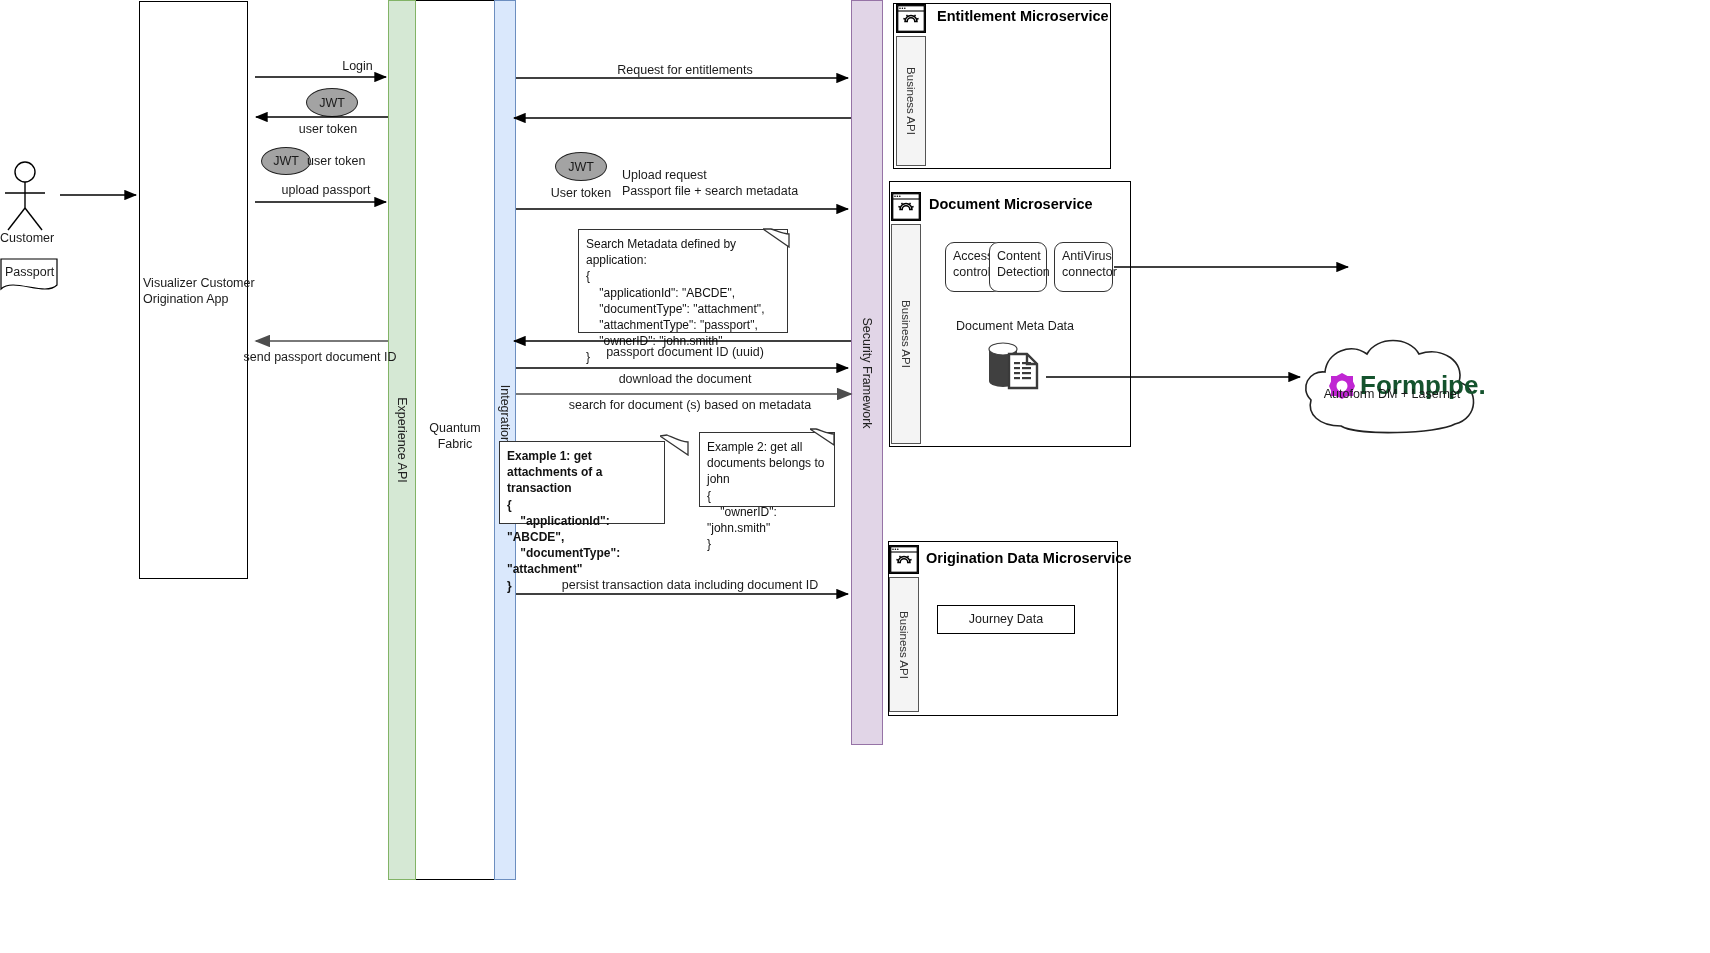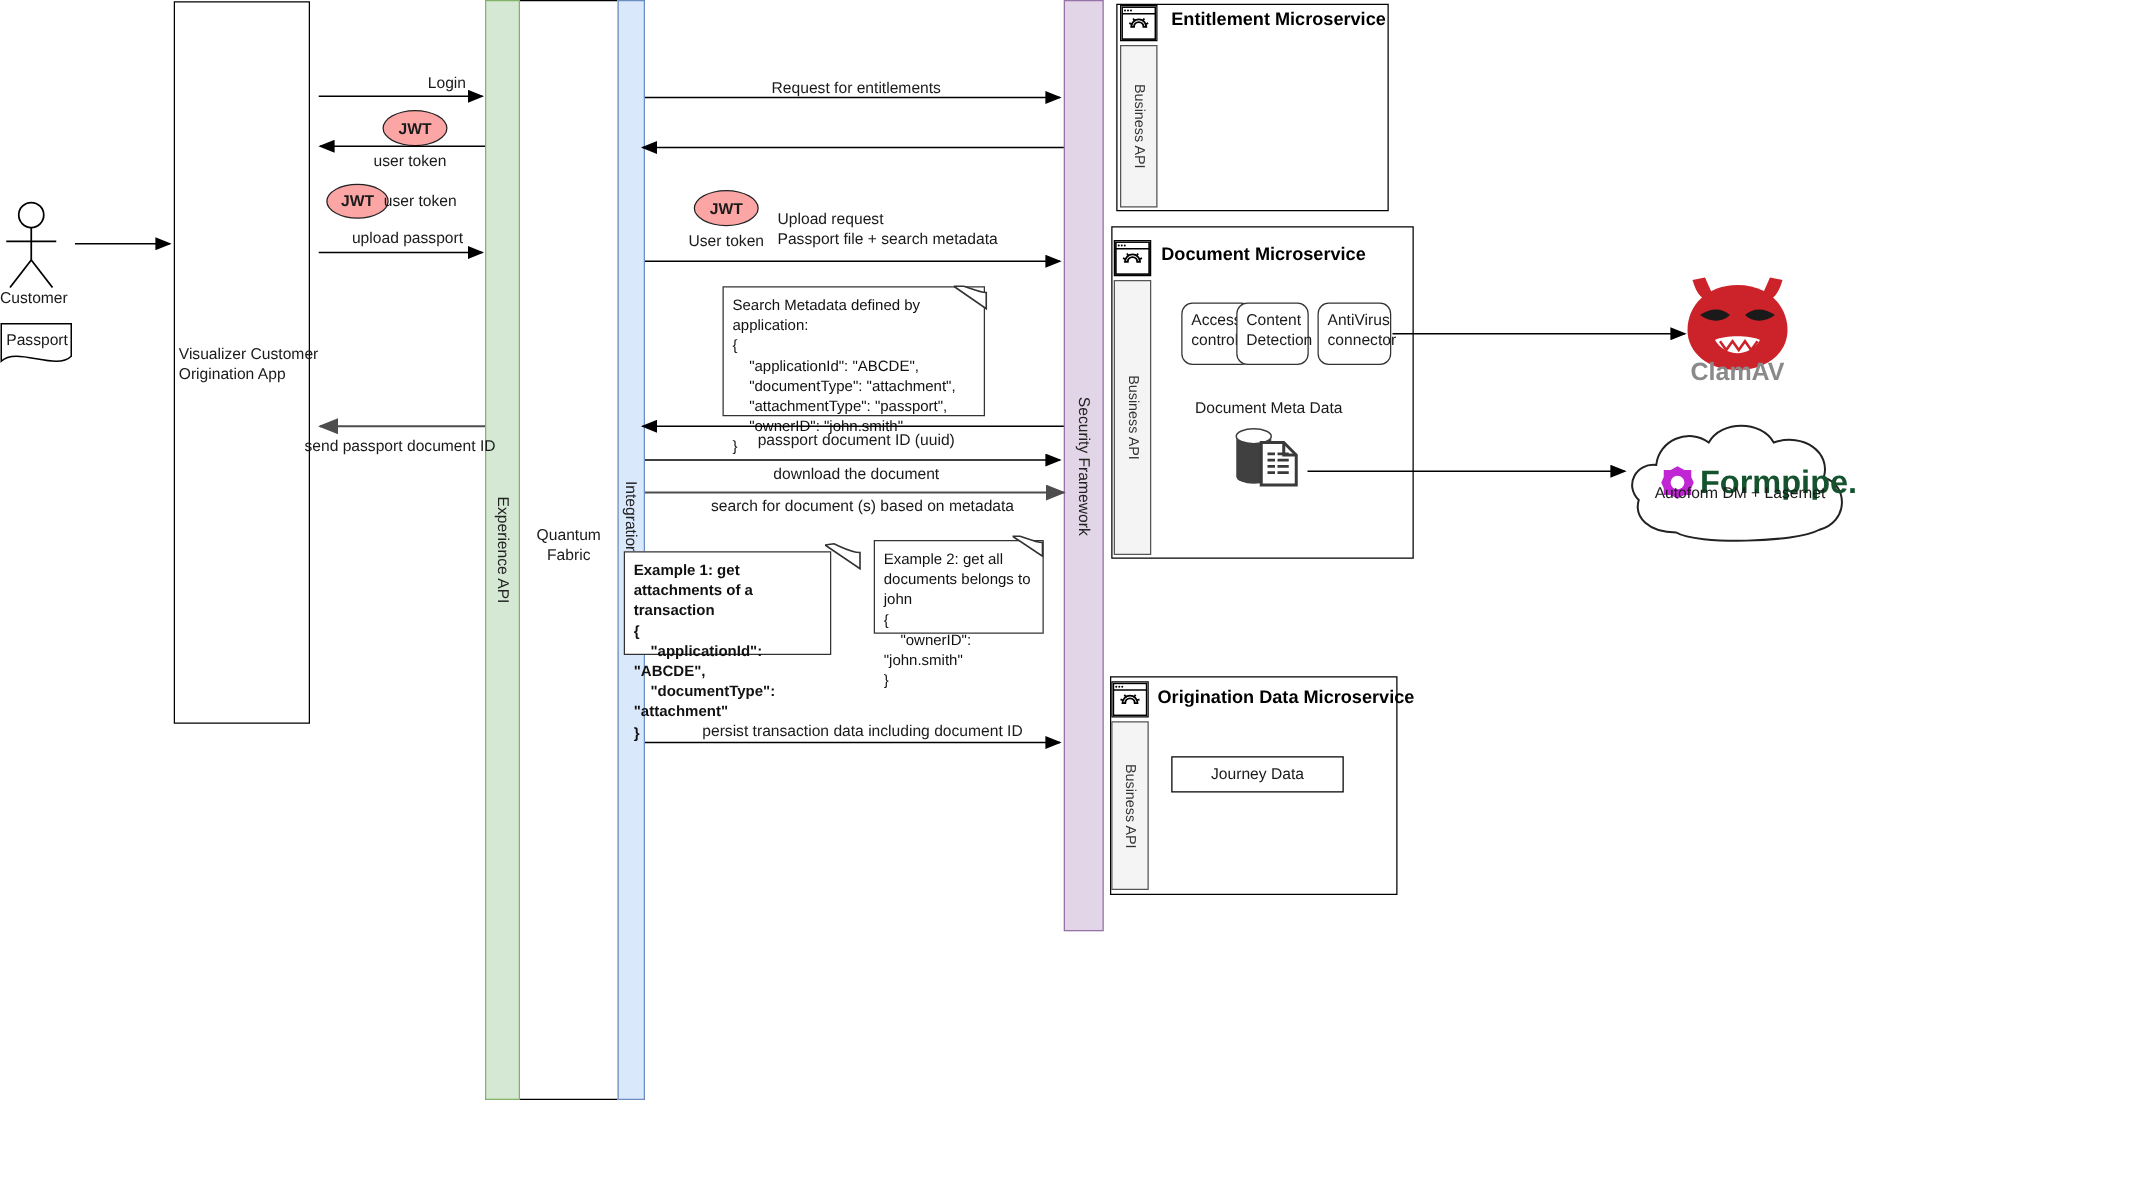--- a/index.html
+++ b/index.html
@@ -16,22 +16,22 @@
   .ms-title{position:absolute;font-weight:bold;font-size:14.5px;color:#000;white-space:nowrap;}
   .rbox{position:absolute;box-sizing:border-box;background:#fff;border:1.6px solid #333;
         border-radius:9px;font-size:12.5px;color:#1a1a1a;padding:6px 7px;line-height:1.25;}
   .bapi{position:absolute;box-sizing:border-box;background:#f4f4f4;border:1.4px solid #555;}
   .bapi span{position:absolute;left:50%;top:50%;font-size:11.5px;color:#333;white-space:nowrap;}
   .note{position:absolute;box-sizing:border-box;background:#fff;border:1.4px solid #333;
         font-size:12px;color:#111;line-height:1.35;padding:6px 7px;white-space:pre-wrap;}
   svg.ov{position:absolute;left:0;top:0;width:1710px;height:953px;pointer-events:none;}
   .msg{position:absolute;font-size:12.5px;color:#1a1a1a;white-space:pre;line-height:1.3;}
   .jwt{position:absolute;box-sizing:border-box;border:1.4px solid #222;border-radius:50%;
-       background:#fca5a5;display:flex;align-items:center;justify-content:center;
-       font-size:12.5px;color:#1a1a1a;font-weight:bold;}
+       background:#a3a3a3;display:flex;align-items:center;justify-content:center;
+       font-size:12.5px;color:#1a1a1a;}
   .icowin{position:absolute;box-sizing:border-box;background:#fff;border:1.6px solid #000;}
 </style>
 </head>
 <body>
 
 <div id="canvas">
 
   <div class="lane" style="left:388px;top:0px;width:28px;height:880px;background:#d5e8d4;border:1px solid #82b366;">
     <span class="lane-txt rot" style="transform:translate(-50%,-50%) rotate(90deg);">Experience API</span>
   </div>
@@ -143,32 +143,20 @@
       <path d="M10.6,11.4 l-1.1,-1.6 M17.4,11.4 l1.1,-1.6 M8.2,14.2 l-1.8,-0.7 M19.8,14.2 l1.8,-0.7" stroke="#000" stroke-width="1.4"></path>
     </svg>
   </div>
   <div class="ms-title" style="left:926px;top:550px;">Origination Data Microservice</div>
   <div class="bapi" style="left:889px;top:577px;width:30px;height:135px;">
     <span class="rot" style="transform:translate(-50%,-50%) rotate(90deg);">Business API</span>
   </div>
   <div class="box" style="left:937px;top:605px;width:138px;height:29px;"></div>
   <div class="lbl ctr" style="left:937px;top:612px;width:138px;">Journey Data</div>
 
-  <div class="abs" style="left:1338px;top:218px;width:104px;height:92px;">
-    <svg width="104" height="92" viewBox="0 0 104 92">
-      <path d="M16,6 C20,20 26,24 34,22 L26,4 Z" fill="#cc2229"></path>
-      <path d="M88,6 C84,20 78,24 70,22 L78,4 Z" fill="#cc2229"></path>
-      <path d="M52,10 C76,10 92,26 92,46 C92,64 76,78 52,78 C28,78 12,64 12,46 C12,26 28,10 52,10 Z" fill="#cc2229"></path>
-      <path d="M22,34 C30,28 40,28 46,34 C40,40 30,40 22,34 Z" fill="#1a1a1a"></path>
-      <path d="M82,34 C74,28 64,28 58,34 C64,40 74,40 82,34 Z" fill="#1a1a1a"></path>
-      <path d="M34,54 C42,50 62,50 70,54 C62,68 42,68 34,54 Z" fill="#ffffff"></path>
-      <path d="M38,55 l5,7 l5,-7 l5,7 l5,-7 l5,7 l5,-7" fill="none" stroke="#cc2229" stroke-width="2"></path>
-      <text x="52" y="86" font-family="Liberation Sans, sans-serif" font-size="20" font-weight="bold" fill="#8a8a8a" text-anchor="middle">ClamAV</text>
-    </svg>
-  </div>
 
   <div class="abs" style="left:1297px;top:330px;width:190px;height:120px;">
     <svg width="190" height="120" viewBox="0 0 190 120">
       <path d="M44,96 C22,96 10,84 14,70 C2,58 12,40 28,42 C30,22 54,12 70,24
                C80,6 112,6 122,24 C146,16 168,32 162,52 C182,58 182,88 158,94
                C140,104 60,106 44,96 Z" fill="#ffffff" stroke="#222" stroke-width="1.6"></path>
     </svg>
   </div>
   <div class="abs" style="left:1328px;top:372px;width:28px;height:28px;">
     <svg width="28" height="28" viewBox="0 0 28 28">

